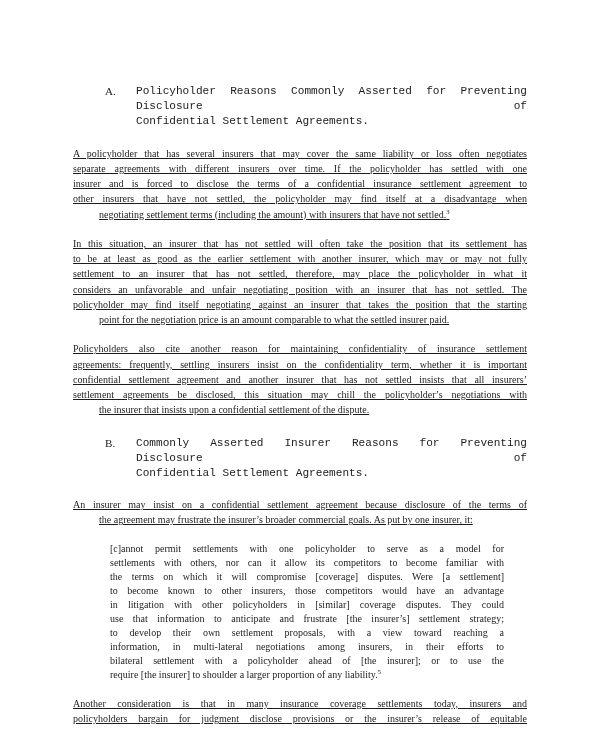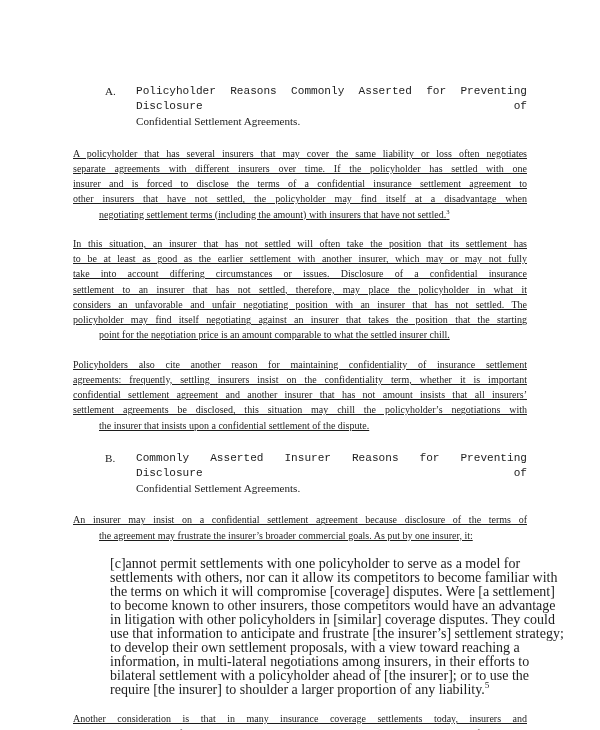--- a/index.html
+++ b/index.html
@@ -48,20 +48,21 @@
     flex: 1 1 auto;
     text-align: justify;
     text-justify: inter-word;
   }
   .section-heading .heading-text .ln {
     display: block;
     text-align: justify;
   }
   .section-heading .heading-text .ln.last {
     text-align: left;
+    font-family: Liberation Mono, monospace;
   }
   
   .section-heading .heading-text .ln.just {
     text-align-last: justify;
     font-family: Liberation Mono, monospace;
   }
 
   
   .para {
     font-size: 10px;
@@ -80,21 +81,21 @@
   .para .ln.last {
     text-align-last: left;
     margin-left: 26px;
   }
 
   
   .blockquote {
     margin: 0;
     padding-left: 37px;
     padding-right: 23px;
-    font-size: 14px;
+    font-size: 10px;
     line-height: 14.0px;
     text-align: justify;
   }
   .blockquote .ln {
     display: block;
     text-align-last: justify;
     white-space: nowrap;
   }
   .blockquote .ln.last {
     text-align-last: left;
@@ -131,33 +132,32 @@
       <span class="ln">insurer and is forced to disclose the terms of a confidential insurance settlement agreement to</span>
       <span class="ln">other insurers that have not settled, the policyholder may find itself at a disadvantage when</span>
       <span class="ln last"><span>negotiating settlement terms (including the amount) with insurers that have not settled.</span><sup>3</sup></span>
     </p>
 
     <div class="gap-md"></div>
 
     <p class="para">
       <span class="ln">In this situation, an insurer that has not settled will often take the position that its settlement has</span>
       <span class="ln">to be at least as good as the earlier settlement with another insurer, which may or may not fully</span>
-      <span class="ln">take into account differing circumstances or issues.  Disclosure of a confidential insurance</span>
       <span class="ln">settlement to an insurer that has not settled, therefore, may place the policyholder in what it</span>
       <span class="ln">considers an unfavorable and unfair negotiating position with an insurer that has not settled.  The</span>
       <span class="ln">policyholder may find itself negotiating against an insurer that takes the position that the starting</span>
-      <span class="ln last">point for the negotiation price is an amount comparable to what the settled insurer chill.</span>
+      <span class="ln last">point for the negotiation price is an amount comparable to what the settled insurer paid.</span>
     </p>
 
     <div class="gap-md"></div>
 
     <p class="para">
       <span class="ln">Policyholders also cite another reason for maintaining confidentiality of insurance settlement</span>
       <span class="ln">agreements:  frequently, settling insurers insist on the confidentiality term, whether it is important</span>
-      <span class="ln">confidential settlement agreement and another insurer that has not amount insists that all insurers’</span>
+      <span class="ln">confidential settlement agreement and another insurer that has not settled insists that all insurers’</span>
       <span class="ln">settlement agreements be disclosed, this situation may chill the policyholder’s negotiations with</span>
       <span class="ln last">the insurer that insists upon a confidential settlement of the dispute.</span>
     </p>
 
     <div class="gap-xl"></div>
 
     <div class="section-heading">
       <span class="marker">B.</span>
       <span class="heading-text">
         <span class="ln just">Commonly Asserted Insurer Reasons for Preventing Disclosure of</span>

